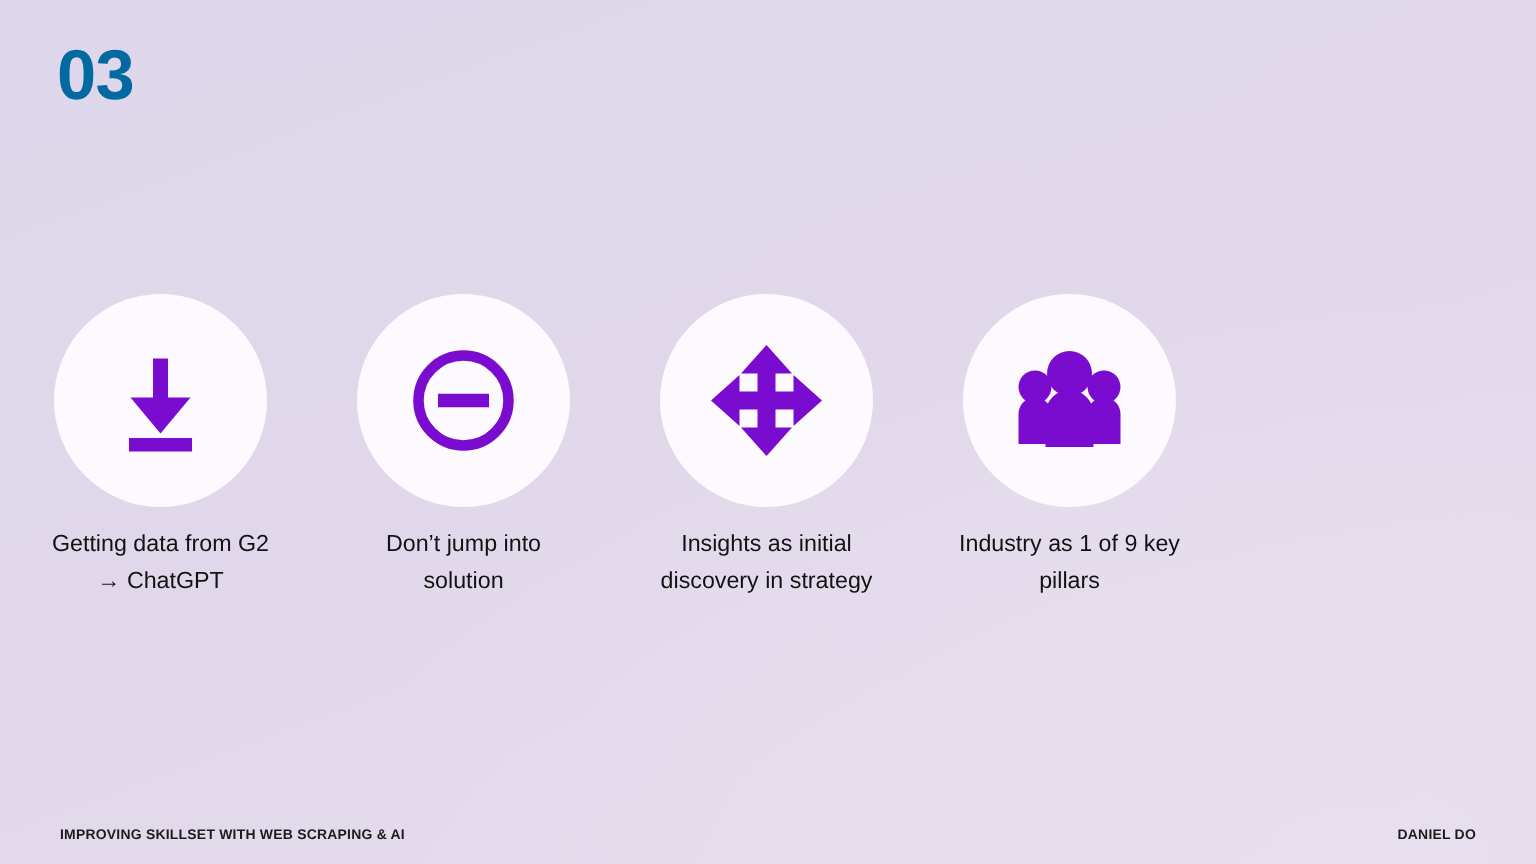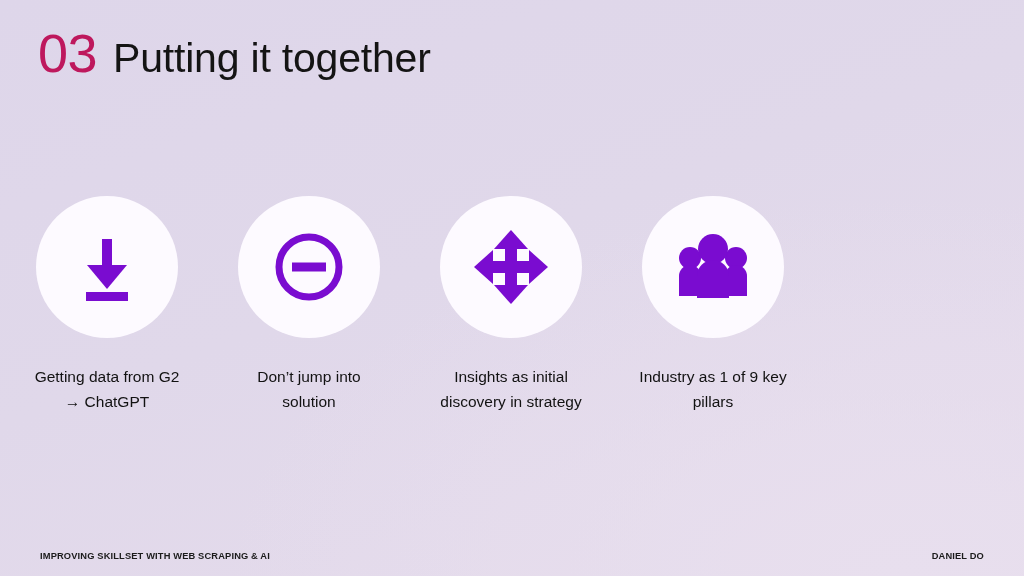--- a/index.html
+++ b/index.html
@@ -22,23 +22,23 @@
   
   .slide-title {
     position:absolute;
     left:38px; top:22px;
     display:flex;
     align-items:baseline;
     gap:16px;
     white-space:nowrap;
   }
   .title-number {
-    font-size:54px;
-    font-weight:normal;
-    color:#be185d;
+    font-size:47px;
+    font-weight:bold;
+    color:#0369a1;
     letter-spacing:-0.5px;
   }
   .title-text {
     font-size:41px;
     font-weight:400;
     color:#141414;
     letter-spacing:-0.2px;
   }
 
   
@@ -65,21 +65,21 @@
     border-radius:50%;
     background:#fdfaff;
     display:flex;
     align-items:center;
     justify-content:center;
     flex:0 0 auto;
   }
   .icon-circle svg { display:block; }
 
   .item-caption {
-    margin-top:26px;
+    margin-top:12px;
     width:160px;
     text-align:center;
     font-size:15.5px;
     line-height:1.62;
     font-weight:400;
     color:#121212;
   }
 
   
   .footer {
@@ -93,21 +93,20 @@
     font-weight:bold;
     letter-spacing:0.15px;
     color:#1b1b1b;
   }
 </style>
 </head>
 <body>
 
 <div class="slide-title">
   <span class="title-number">03</span>
-  <span class="title-text">Putting it together</span>
 </div>
 
 <div class="items-row">
 
   <div class="item">
     <div class="icon-circle">
       <span>
         <svg width="76" height="76" viewBox="0 0 76 76" fill="#7a0cd0">
           <rect x="33" y="10" width="10" height="30"></rect>
           <polygon points="18,36 58,36 38,60"></polygon>

